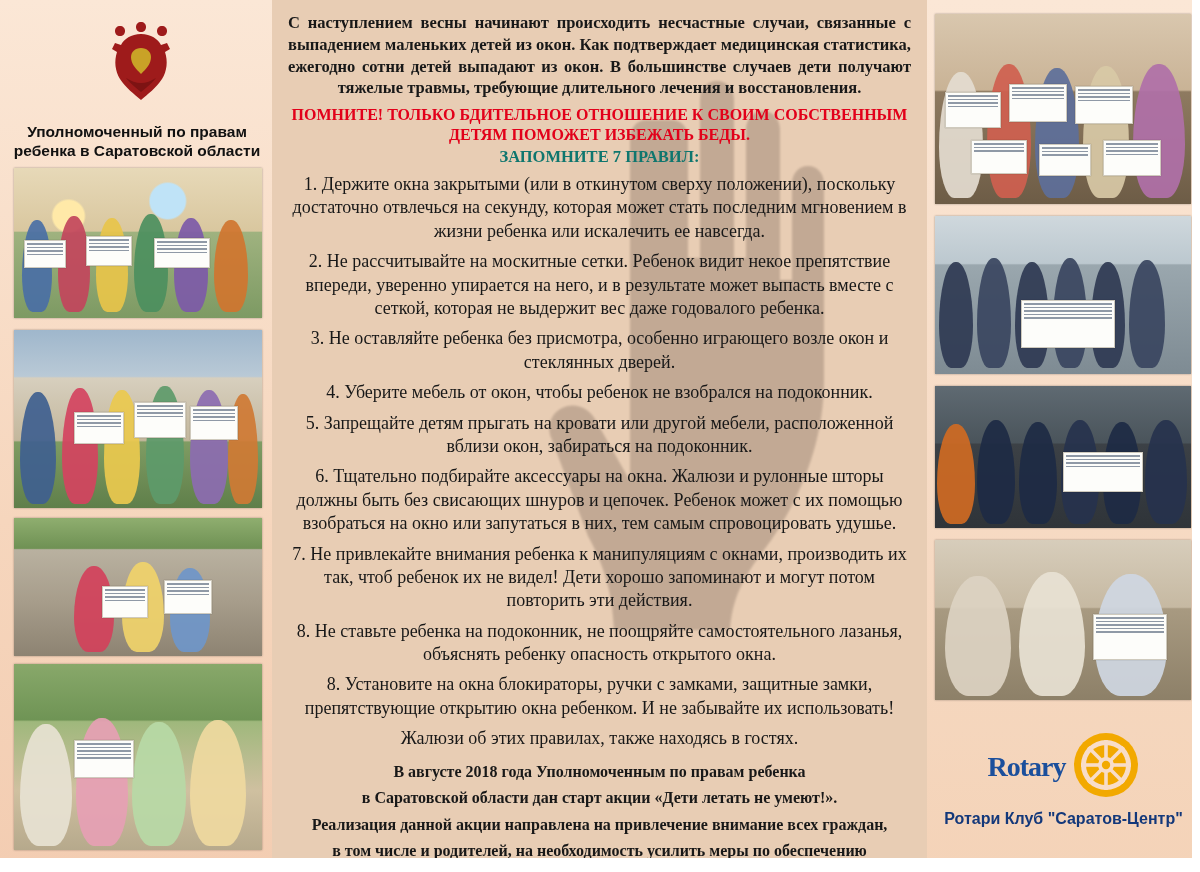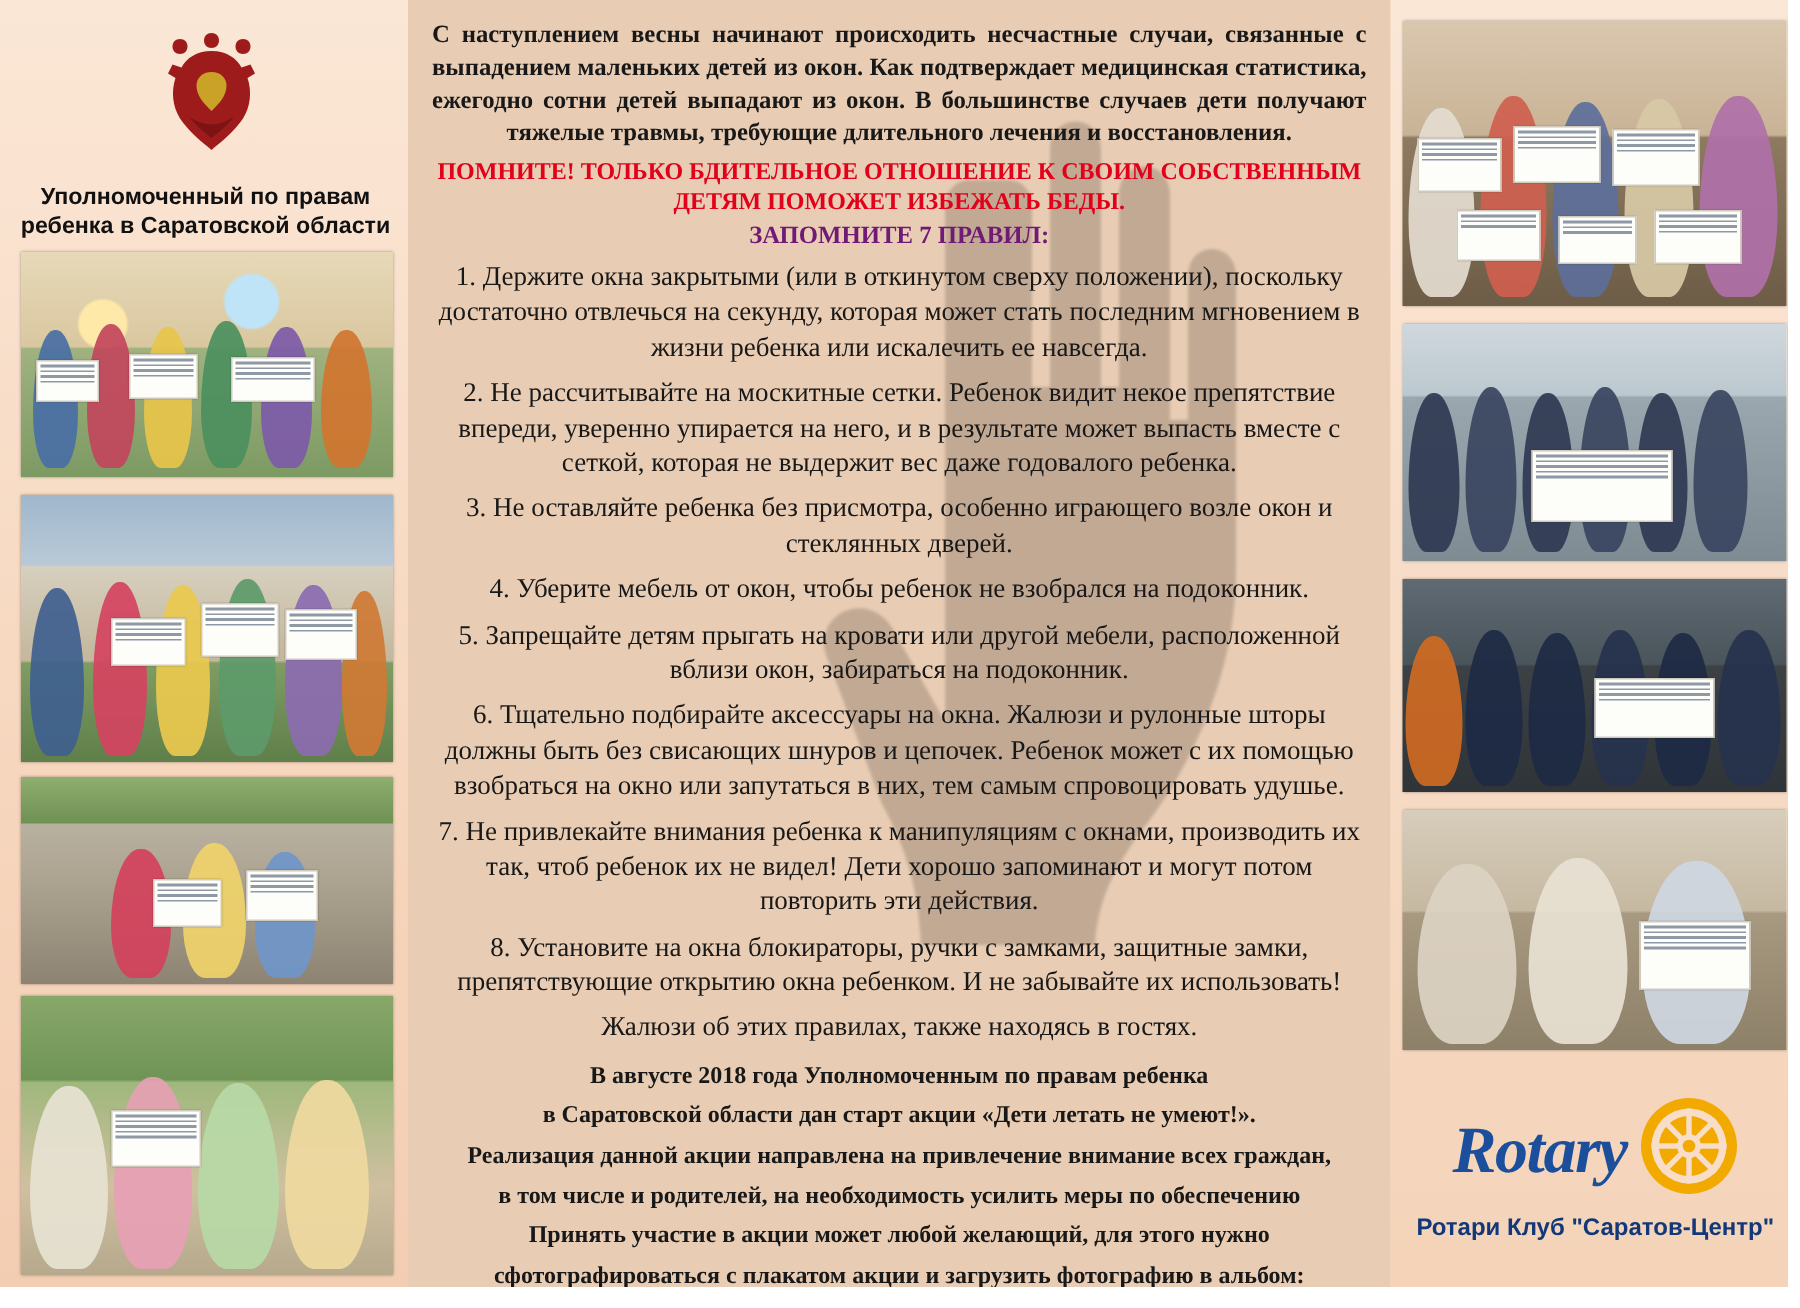--- a/index.html
+++ b/index.html
@@ -132,21 +132,21 @@
   }
   .red-head {
     color: #e2001a;
     font-weight: bold;
     font-size: 16px;
     line-height: 1.25;
     text-align: center;
     margin: 4px 2px 2px 2px;
   }
   .red-sub {
-    color: #701a75;
+    color: #0f766e;
     font-weight: bold;
     font-size: 16.5px;
     text-align: center;
     margin: 2px 0 6px 0;
   }
   .rule {
     font-size: 18px;
     line-height: 1.30;
     text-align: center;
     margin: 0 4px 7px 4px;
@@ -176,22 +176,21 @@
   }
   .rotary-row {
     display:flex;
     align-items:center;
     justify-content:center;
     gap: 8px;
   }
   .rotary-word {
     font-family:"Liberation Serif", serif;
     font-weight: bold;
-    font-style: italic;
-    font-size: 44px;
+    font-size: 28px;
     color: #1b4f9c;
     letter-spacing: -1px;
   }
   .rotary-club {
     margin-top: 8px;
     font-family:"Liberation Sans", sans-serif;
     font-weight:bold;
     font-size: 16px;
     color:#13387a;
   }
@@ -335,20 +334,21 @@
       <div class="red-head">ПОМНИТЕ! ТОЛЬКО БДИТЕЛЬНОЕ ОТНОШЕНИЕ К СВОИМ СОБСТВЕННЫМ ДЕТЯМ ПОМОЖЕТ ИЗБЕЖАТЬ БЕДЫ.</div>
       <div class="red-sub">ЗАПОМНИТЕ 7 ПРАВИЛ:</div>
 
       <div class="rule">1. Держите окна закрытыми (или в откинутом сверху положении), поскольку достаточно отвлечься на секунду, которая может стать последним мгновением в жизни ребенка или искалечить ее навсегда.</div>
       <div class="rule">2. Не рассчитывайте на москитные сетки. Ребенок видит некое препятствие впереди, уверенно упирается на него, и в результате может выпасть вместе с сеткой, которая не выдержит вес даже годовалого ребенка.</div>
       <div class="rule">3. Не оставляйте ребенка без присмотра, особенно играющего возле окон и стеклянных дверей.</div>
       <div class="rule">4. Уберите мебель от окон, чтобы ребенок не взобрался на подоконник.</div>
       <div class="rule">5. Запрещайте детям прыгать на кровати или другой мебели, расположенной вблизи окон, забираться на подоконник.</div>
       <div class="rule">6. Тщательно подбирайте аксессуары на окна. Жалюзи и рулонные шторы должны быть без свисающих шнуров и цепочек. Ребенок может с их помощью взобраться на окно или запутаться в них, тем самым спровоцировать удушье.</div>
       <div class="rule">7. Не привлекайте внимания ребенка к манипуляциям с окнами, производить их так, чтоб ребенок их не видел! Дети хорошо запоминают и могут потом повторить эти действия.</div>
+      <div class="rule">8. Не ставьте ребенка на подоконник, не поощряйте самостоятельного лазанья, объяснять ребенку опасность открытого окна.</div>
       <div class="rule">8. Установите на окна блокираторы, ручки с замками, защитные замки, препятствующие открытию окна ребенком. И не забывайте их использовать!</div>
       <div class="rule">Жалюзи об этих правилах, также находясь в гостях.</div>
 
       <div class="footer-block">
         <p>В августе 2018 года Уполномоченным по правам ребенка</p>
         <p>в Саратовской области дан старт акции «Дети летать не умеют!».</p>
         <p>Реализация данной акции направлена на привлечение внимание всех граждан,</p>
         <p>в том числе и родителей, на необходимость усилить меры по обеспечению</p>
         <p>Принять участие в акции может любой желающий, для этого нужно</p>
         <p>сфотографироваться с плакатом акции и загрузить фотографию в альбом:</p>

